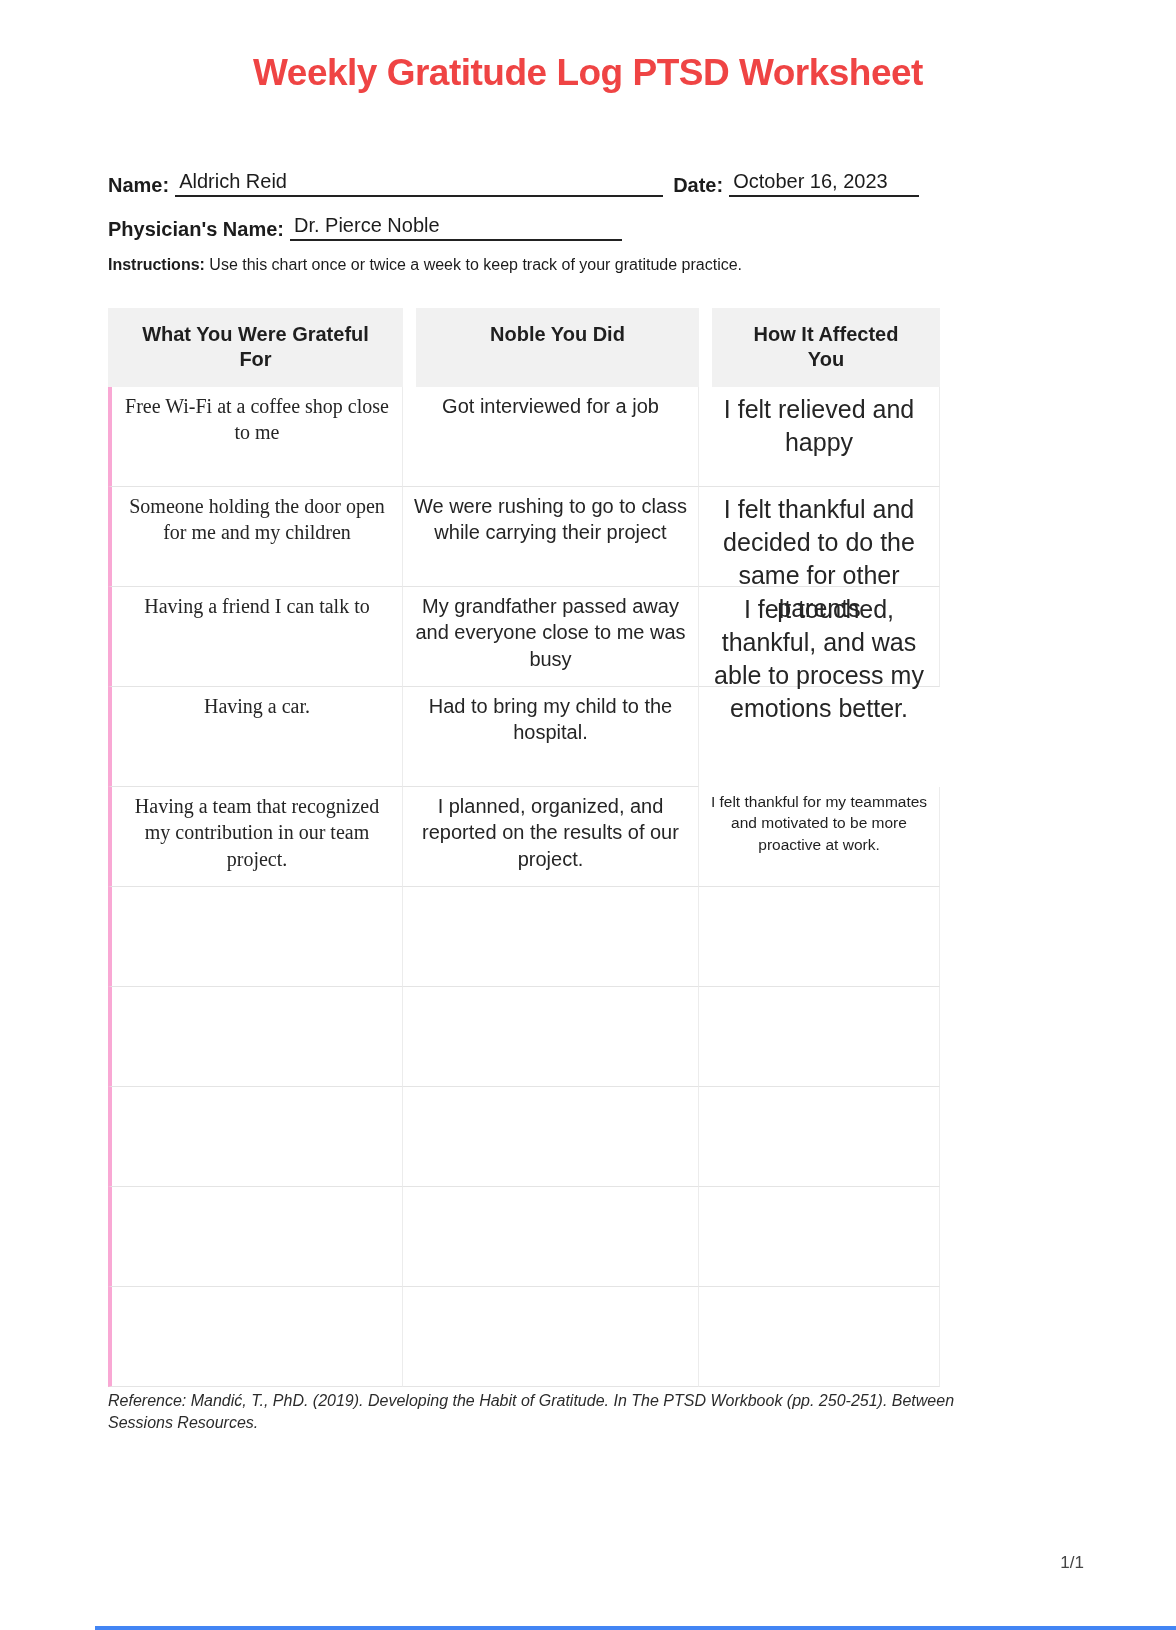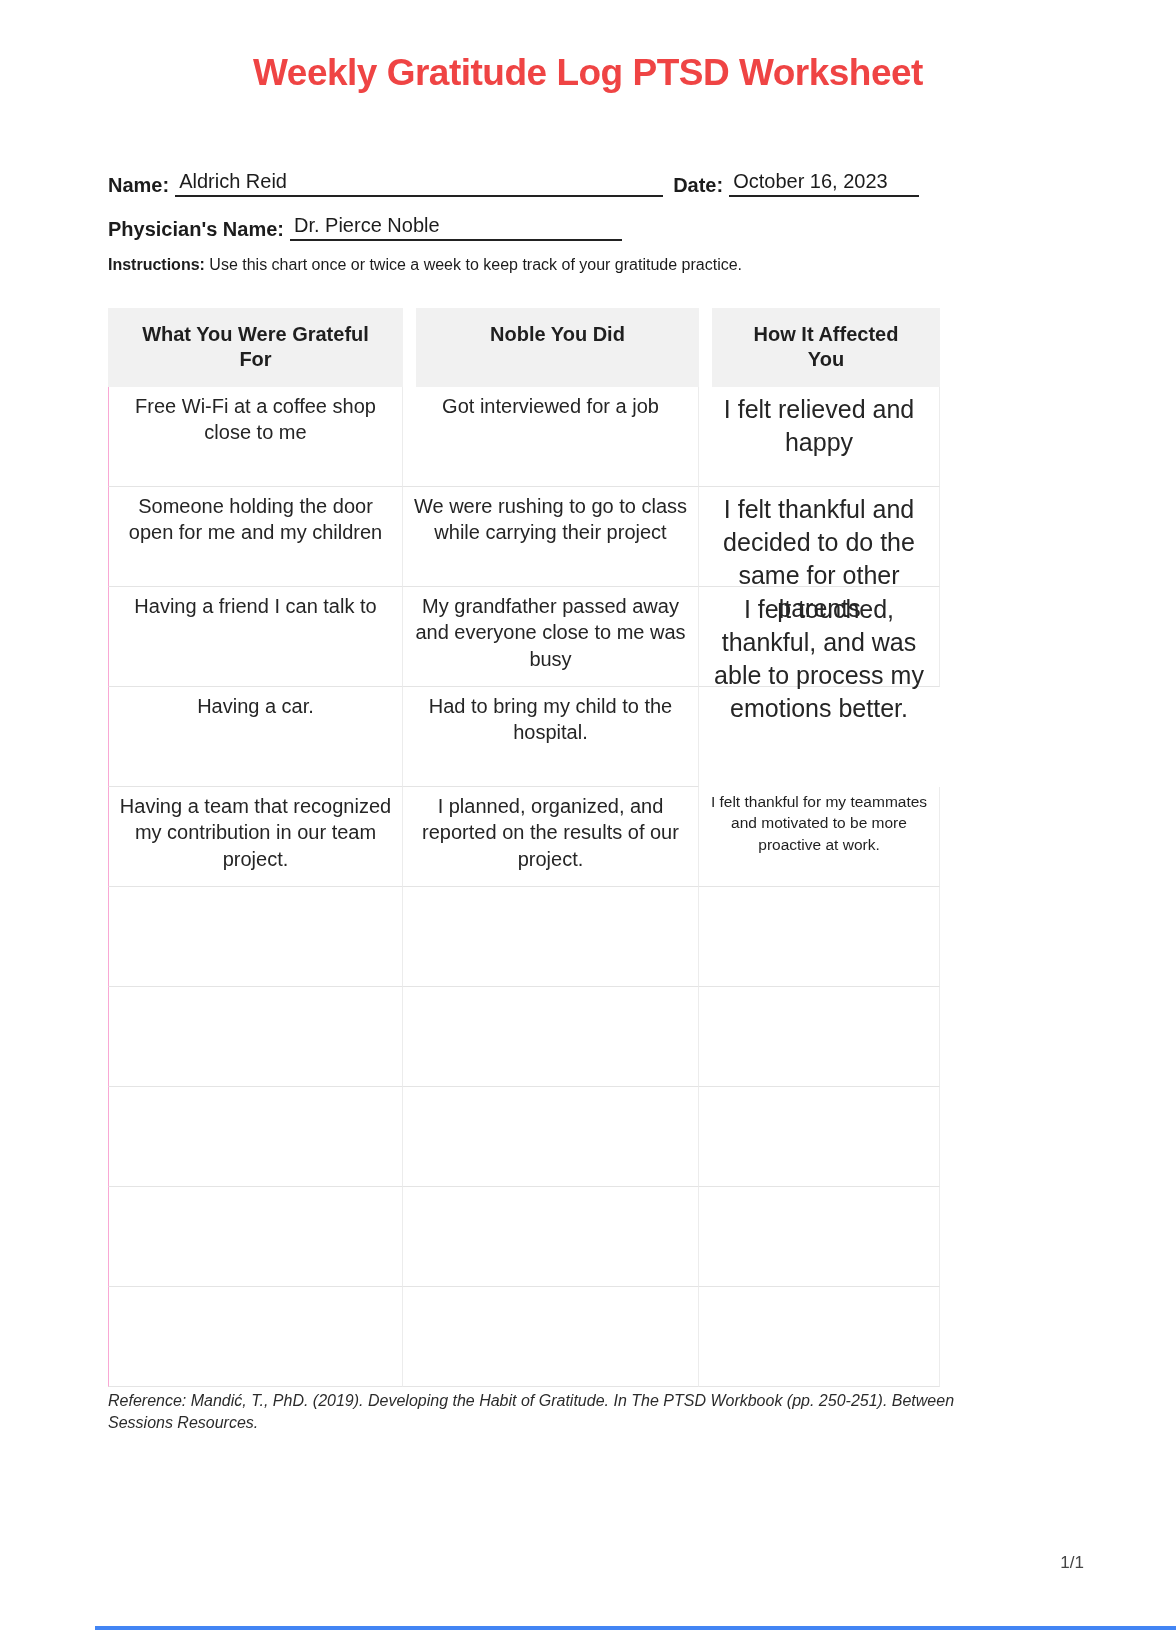--- a/index.html
+++ b/index.html
@@ -33,21 +33,21 @@
     font-weight:bold;font-size:20px;line-height:1.25;padding:14px 28px 0 28px;
     color:#1f1f1f;
   }
   .th + .th{border-left:13px solid #ffffff;}
   .td{
     box-sizing:border-box;height:100px;text-align:center;
     padding:6px 8px 0 8px;font-size:20px;line-height:1.32;color:#252525;
     border-bottom:1px solid #e4e4e4;border-right:1px solid #ececec;
     overflow:visible;
   }
-  .td.col0{border-left:1px solid #f9a8d4;}
+  .td.col0{border-left:4px solid #f9a8d4;font-family:Liberation Serif, serif;}
   .td.col2{padding-left:2px;padding-right:2px;font-size:25px;}
   .td.small{font-size:15.5px;line-height:1.38;padding:4px 2px 0 2px;color:#1f1f1f;}
 
   .reference{
     position:absolute;left:108px;top:1390px;width:900px;
     font-size:16px;font-style:italic;line-height:1.4;color:#2b2b2b;
   }
   .page-indicator{
     position:absolute;top:1553px;right:92px;font-size:17px;color:#444;
   }

